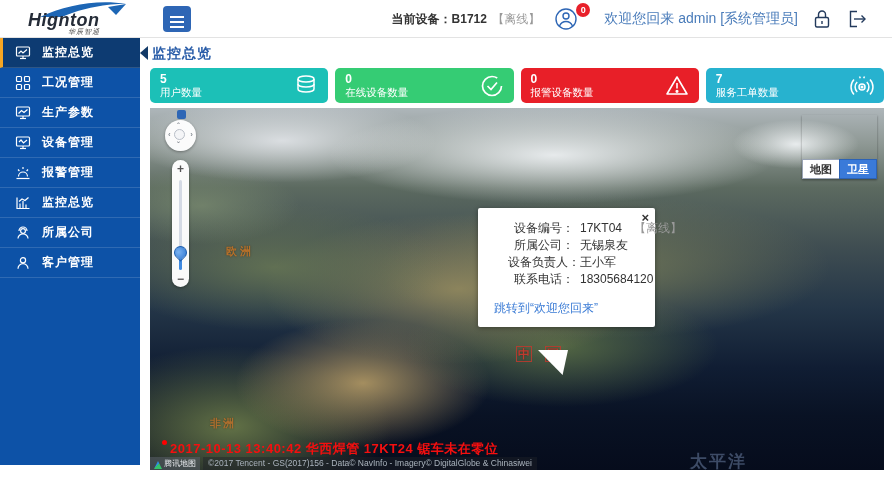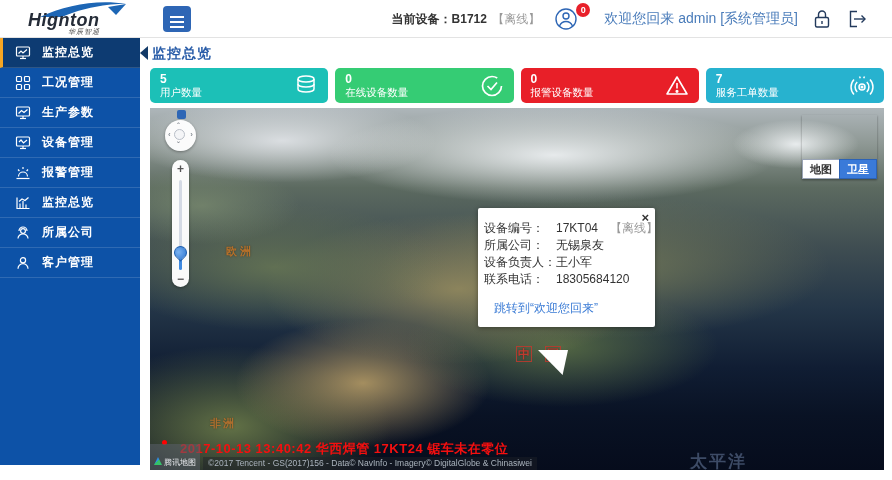--- a/index.html
+++ b/index.html
@@ -74,31 +74,31 @@
   .zoom-knob { position:absolute; left:2px; top:86px; width:13px; height:13px; background:radial-gradient(circle at 40% 35%,#7ab2f0,#2f78d2); border-radius:50% 50% 50% 0; transform:rotate(-45deg); border:1px solid #1d5faf; cursor:pointer; }
   .map-toggle { position:absolute; right:7px; top:7px; display:flex; box-shadow:0 1px 2px rgba(0,0,0,.4); font-size:11px; font-weight:bold; }
   .map-toggle .tbtn { padding:2px 7px; line-height:14px; cursor:pointer;margin-top:44px; }
   .tbtn-map { background:#fff; color:#333; border:1px solid #9aa4b5; border-right:none; }
   .tbtn-sat { background:#3a7ad9; color:#fff; border:1px solid #2c62b4; }
 
   
   .popup { position:absolute; left:328px; top:100px; width:177px; background:#fff; border-radius:2px; box-shadow:0 1px 5px rgba(0,0,0,.4); padding:12px 10px 10px 6px; z-index:3; }
   .popup-close { position:absolute; right:6px; top:3px; font-size:13px; font-weight:bold; color:#333; cursor:pointer; line-height:13px; }
   .prow { font-size:12px; color:#333; line-height:17px; white-space:nowrap; }
-  .prow .plabel { display:inline-block; width:72px; text-align:left; }
+  .prow .plabel { display:inline-block; width:72px; text-align:center;margin-left:24px; }
   .prow .pextra { color:#999; margin-left:12px; }
   .popup-link { display:inline-block; margin:12px 0 0 10px; font-size:12px; color:#3a7bd5; cursor:pointer; text-decoration:none; }
   .popup-tail { position:absolute; left:388px; top:242px; width:30px; height:25px; background:#fff; clip-path:polygon(0 0,100% 0,82% 100%); z-index:2; }
 
   
-  .map-alert { position:absolute; left:12px; top:332px; display:flex; gap:13px; }
+  .map-alert { position:absolute; left:12px; top:332px; display:flex; gap:3px; }
   .map-alert .dot { width:5px; height:5px; border-radius:50%; background:#f00; }
   .map-alert .atext { color:#f50f0f; font-size:13px; font-weight:bold; letter-spacing:.5px; }
   .attrib { position:absolute; left:0; bottom:0; display:flex; align-items:flex-end; gap:3px; }
-  .attrib-logo { display:flex; align-items:flex-start; gap:2px; background:rgba(90,95,105,.55); padding:13px 4px; height:13px; cursor:pointer; }
+  .attrib-logo { display:flex; align-items:flex-end; gap:2px; background:rgba(90,95,105,.55); padding:1px 4px; height:13px; cursor:pointer; }
   .attrib-logo .glyph { width:8px; height:8px; background:linear-gradient(135deg,#2f8de0 50%,#35c06a 50%); clip-path:polygon(0 100%,50% 0,100% 100%); }
   .attrib-logo .ltext { font-size:8px; color:#e8eaee; }
   .attrib-text { background:rgba(30,34,40,.45); color:#aab3bd; font-size:8.5px; padding:2px 5px; height:13px; line-height:9px;margin-top:48px; }
 </style>
 </head>
 <body>
 
 <div class="page">
 
   <header>

